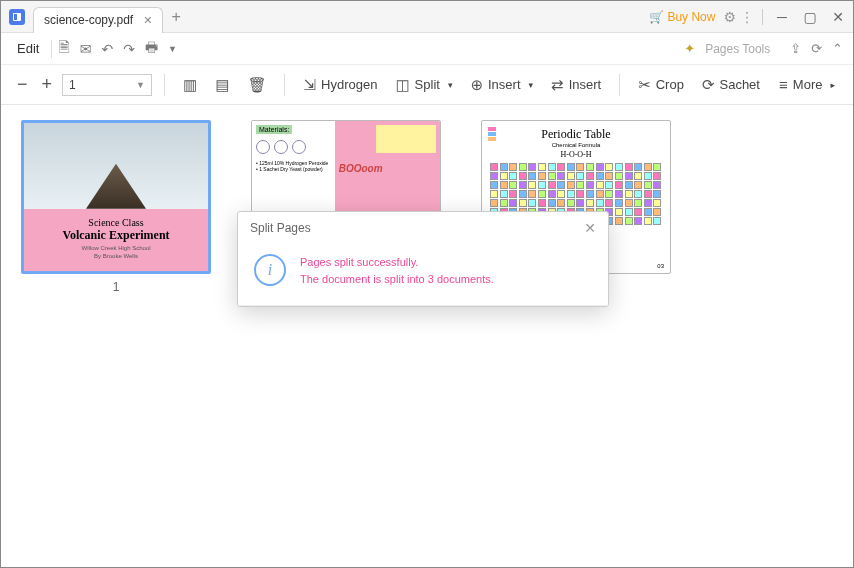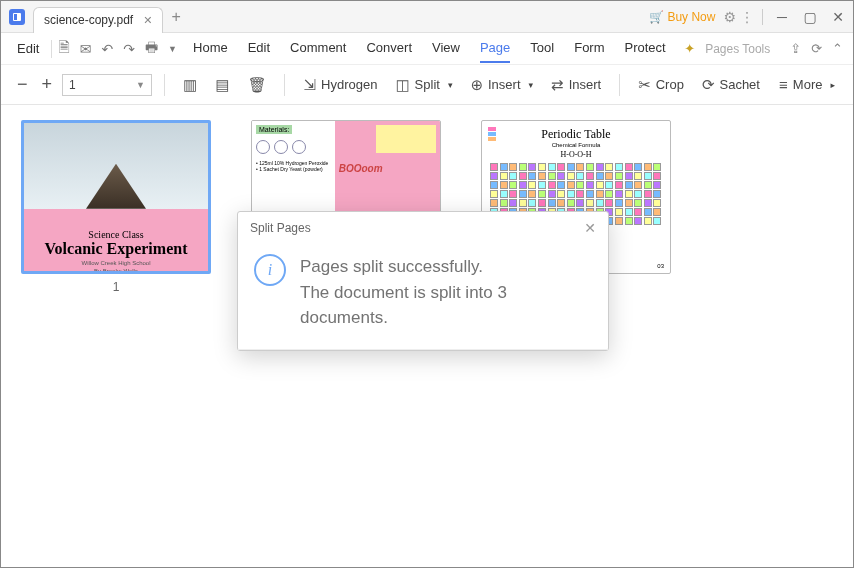--- a/index.html
+++ b/index.html
@@ -41,23 +41,23 @@
 .canvas { position: absolute; top: 105px; left: 0; right: 0; bottom: 0; background: #fff; padding: 14px 20px; }
 .thumbs { display: flex; gap: 40px; }
 .thumb-wrap { display:flex; flex-direction:column; align-items:center; gap:6px;}
 .thumb { width: 190px; height: 154px; border: 1px solid #bbb; background:#fff; border-radius:2px; overflow:hidden; position:relative; }
 .thumb.selected { border: 3px solid #6fa8f5; }
 .thumb-label { font-size:12px; color:#666;}
 
 
 .s1-top { height:58%; background:linear-gradient(#c8d5dc,#e8f0f4); position:relative; display:flex; align-items:flex-end; justify-content:center;}
 .s1-volcano { width:60px; height:45px; background:linear-gradient(#6b5b4a,#3a2f25); clip-path: polygon(50% 0, 100% 100%, 0 100%); position:relative;}
-.s1-bot { height:42%; background:#f5a6c3; text-align:center; padding:20px;}
+.s1-bot { height:42%; background:#f5a6c3; text-align:center; padding:8px;}
 .s1-h1 { font-size:10px; font-family: serif; }
-.s1-h2 { font-size:16px; font-weight:bold; font-family: serif; }
+.s1-h2 { font-size:12px; font-weight:bold; font-family: serif; }
 .s1-sub { font-size:6px; color:#555; margin-top:2px;}
 
 
 .s2 { display:flex; height:100%;}
 .s2-left { width:44%; background:#fff; padding:4px; font-size:6px;}
 .s2-left .mat-label { background:#a7d8a5; padding:1px 3px; display:inline-block; font-size:7px;}
 .s2-right { width:56%; background:#f5a6c3; position:relative;}
 .s2-note { position:absolute; top:4px; right:4px; width:60px; height:28px; background:#fff3a0; font-size:4px; padding:2px;}
 .s2-boom { position:absolute; left:4px; top:42px; font-size:10px; font-weight:bold; color:#c44; font-style:italic;}
 .s2-volc { position:absolute; right:8px; bottom:4px; width:56px; height:48px; background:linear-gradient(#7a4a3a,#3a2218); clip-path: polygon(50% 20%, 100% 100%, 0 100%);}
@@ -73,21 +73,21 @@
 .s3-cell { width:8px; height:8px; border:0.5px solid #999; font-size:3px; display:flex; align-items:center; justify-content:center;}
 .s3-legend { position:absolute; top:6px; left:6px; display:flex; flex-direction:column; gap:1px;}
 .s3-lg { width:8px; height:4px; }
 
 
 .dialog { position:absolute; left:236px; top:210px; width:372px; background:#fff; border:1px solid #ccc; border-radius:3px; box-shadow: 0 6px 24px rgba(0,0,0,0.18); z-index:10;}
 .dlg-head { display:flex; align-items:center; padding:8px 12px; font-size:12px; color:#666;}
 .dlg-close { margin-left:auto; color:#999; cursor:pointer; font-size:14px;}
 .dlg-body { display:flex; padding: 10px 16px 18px 16px; gap:14px; border-bottom:1px solid #eee;}
 .dlg-icon { width:32px; height:32px; border:2px solid #6fa8f5; border-radius:50%; color:#6fa8f5; display:flex; align-items:center; justify-content:center; font-size:16px; font-family:serif; font-style:italic; flex-shrink:0;}
-.dlg-text { font-size:17px; color:#737373; line-height:1.5;}
+.dlg-text { font-size:11px; color:#ec4899; line-height:1.5;}
 .dlg-foot { padding:12px 16px; display:flex; justify-content:flex-end;}
 .dlg-ok { background:#3b82f6; color:#fff; border:none; border-radius:16px; padding:6px 28px; font-size:13px; cursor:pointer;}
 </style>
 </head>
 <body>
 
 <div class="titlebar">
   <div class="app-icon">
     <svg viewBox="0 0 10 10">
         <rect x="1" y="1" width="8" height="8" fill="#fff" rx="1"></rect>
@@ -117,31 +117,20 @@
 <div class="menubar">
   <div class="menu-file">Edit</div>
   <div class="menu-sep"></div>
   <div class="qat">
     <span class="qat-item">🗎</span>
     <span class="qat-item">✉</span>
     <span class="qat-item">↶</span>
     <span class="qat-item">↷</span>
     <span class="qat-item">🖶</span>
     <span class="qat-item" style="font-size:9px">▼</span>
-  </div>
-  <div class="menu-tabs">
-    <div class="menu-tab">Home</div>
-    <div class="menu-tab">Edit</div>
-    <div class="menu-tab">Comment</div>
-    <div class="menu-tab">Convert</div>
-    <div class="menu-tab">View</div>
-    <div class="menu-tab active">Page</div>
-    <div class="menu-tab">Tool</div>
-    <div class="menu-tab">Form</div>
-    <div class="menu-tab">Protect</div>
   </div>
   <div class="menu-right">
     <span style="color:#c9a227">✦</span>
     <span class="search-ph">Pages Tools</span>
     <span style="margin-left:10px">⇪</span>
     <span>⟳</span>
     <span>⌃</span>
   </div>
 </div>
 

